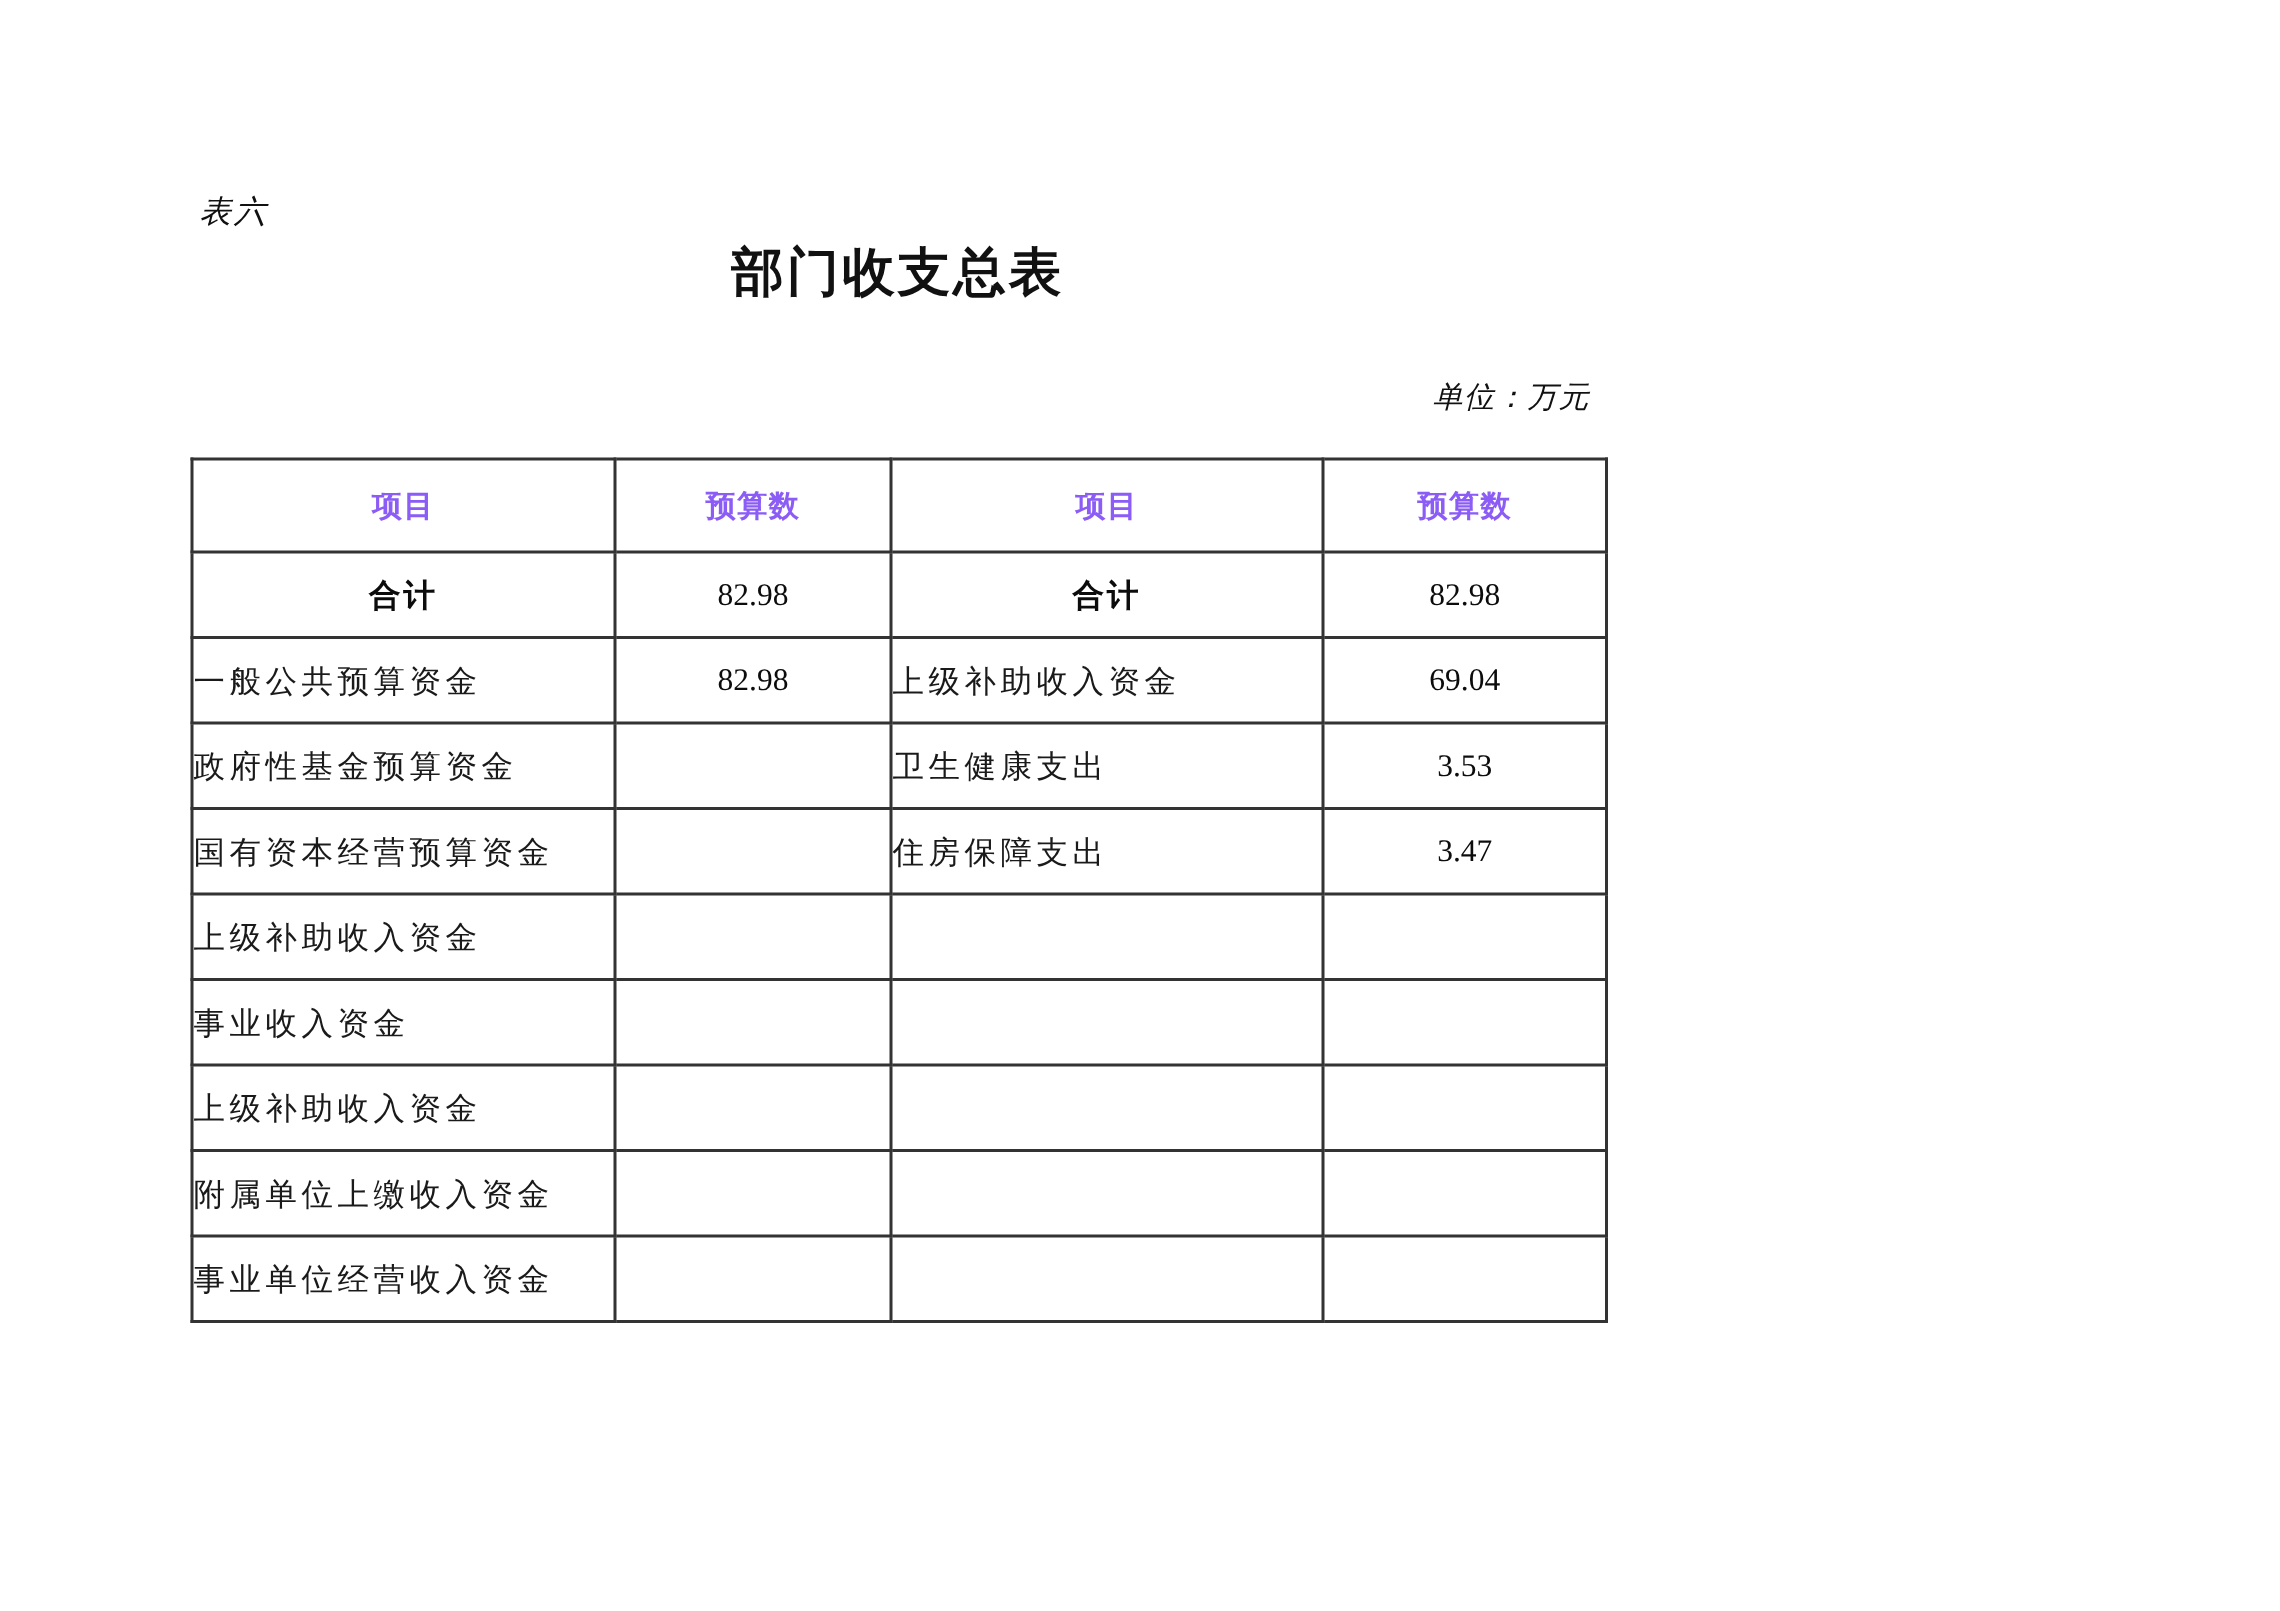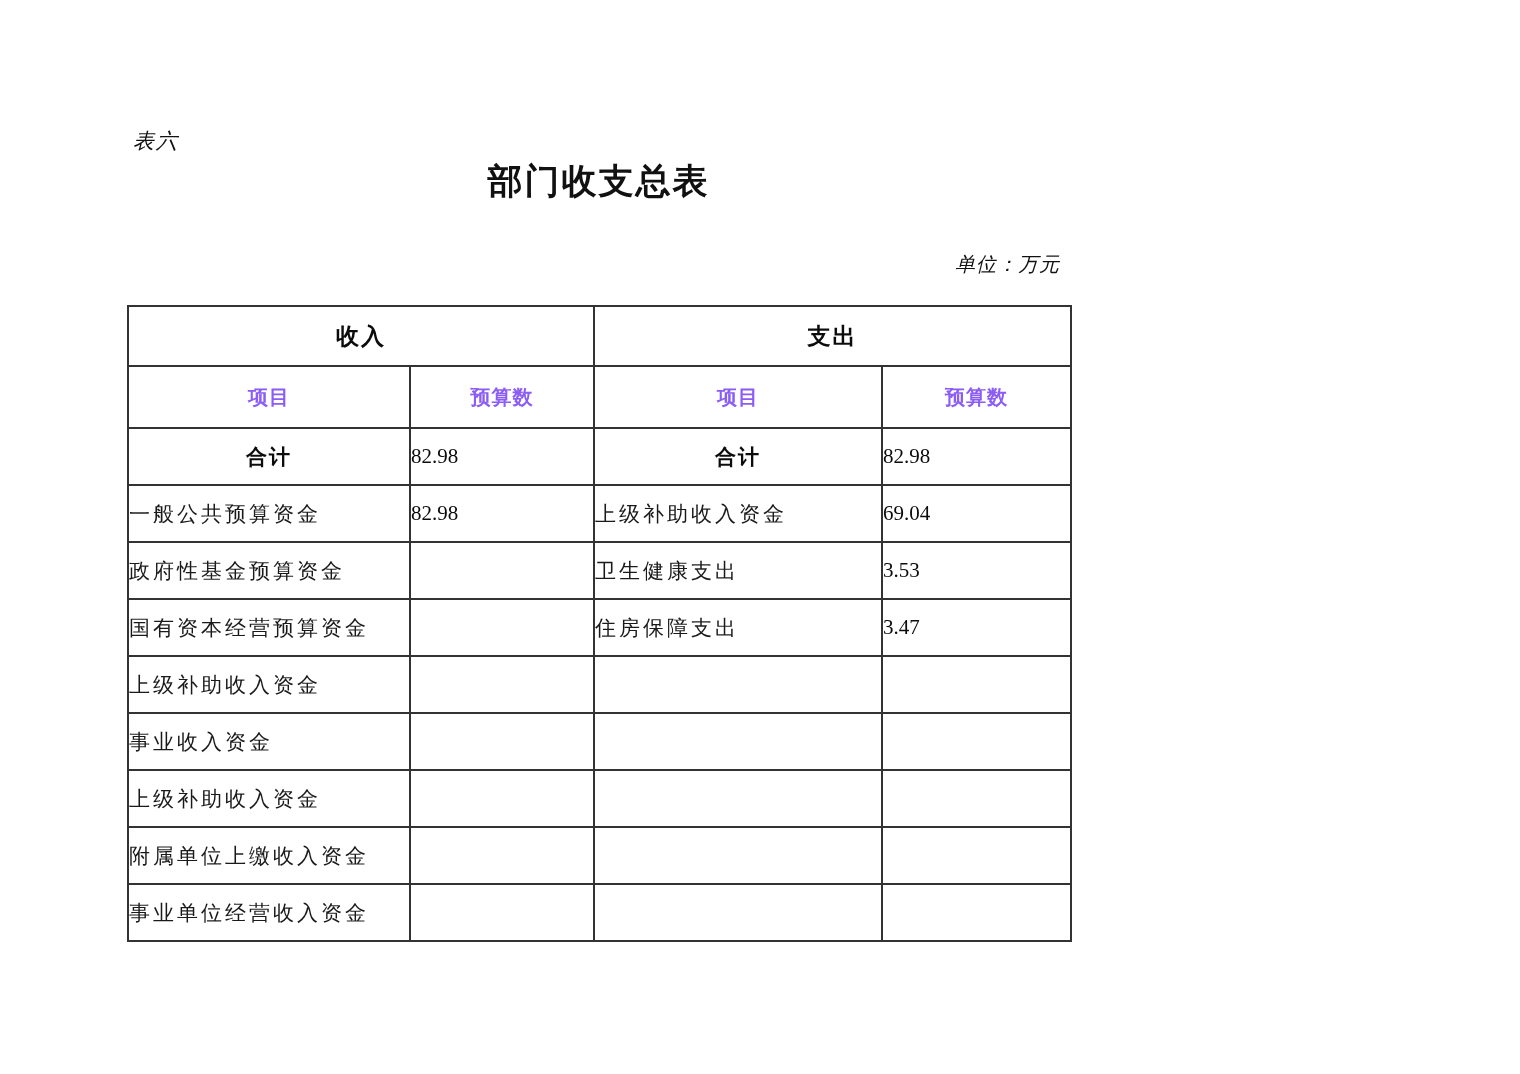--- a/index.html
+++ b/index.html
@@ -88,21 +88,21 @@
     height: 55px;
     font-size: 21px;
   }
   td.item {
     text-align: left;
     padding-left: 9px;
     letter-spacing: 3px;
     color: #1a1a1a;
   }
   td.num {
-    text-align: left;
+    text-align: center;
     padding-right: 9px;
     letter-spacing: 0;
     color: #0c0c0c;
   }
   tr.total-row td.item {
     text-align: center;
     padding-left: 0;
     font-weight: bold;
     letter-spacing: 2px;
     color: #0c0c0c;
@@ -120,24 +120,20 @@
   <div class="unit-label">单位：万元</div>
 
   <table class="budget">
     <colgroup>
       <col style="width:282px">
       <col style="width:184px">
       <col style="width:288px">
       <col style="width:189px">
     </colgroup>
     <thead>
-      <tr class="sec-row">
-        <th colspan="2">收入</th>
-        <th colspan="2">支出</th>
-      </tr>
       <tr class="col-row">
         <th>项目</th>
         <th>预算数</th>
         <th>项目</th>
         <th>预算数</th>
       </tr>
     </thead>
     <tbody id="table-body">
         <tr class="total-row">
           <td class="item">合计</td>

